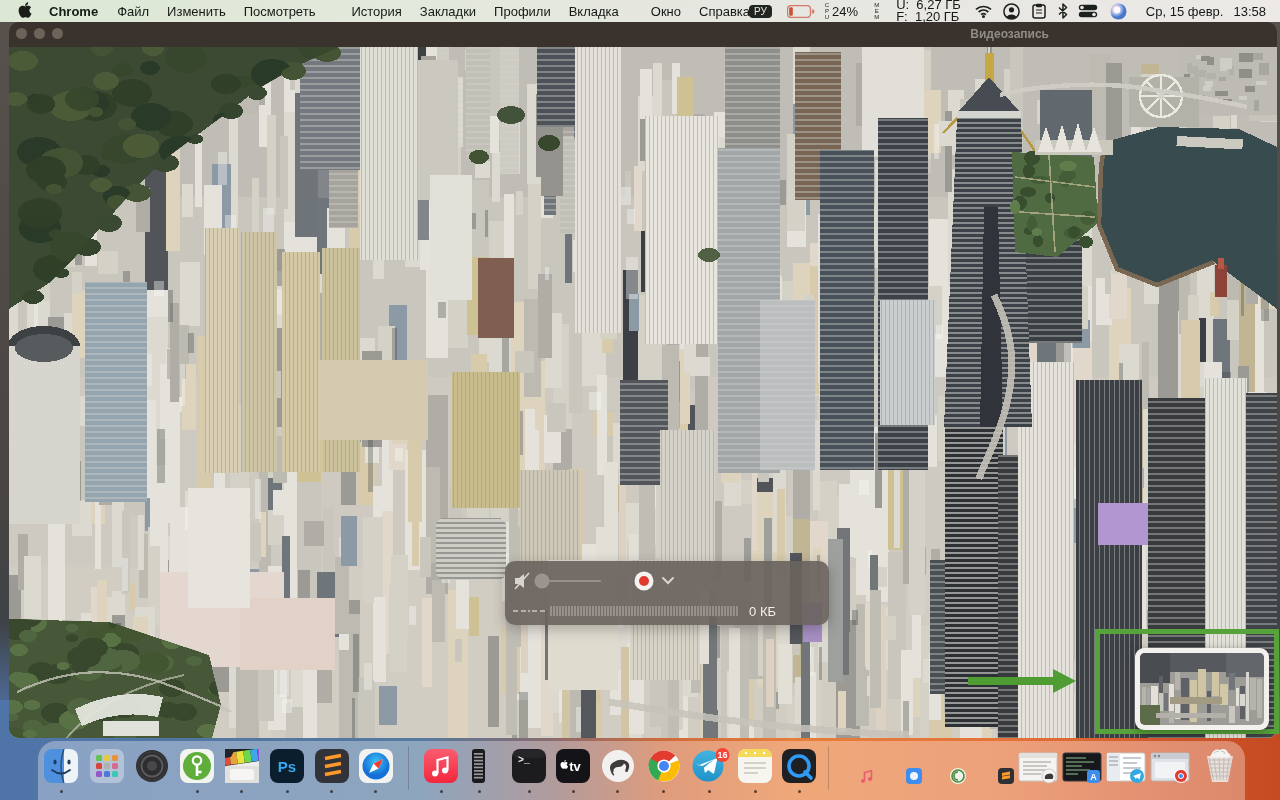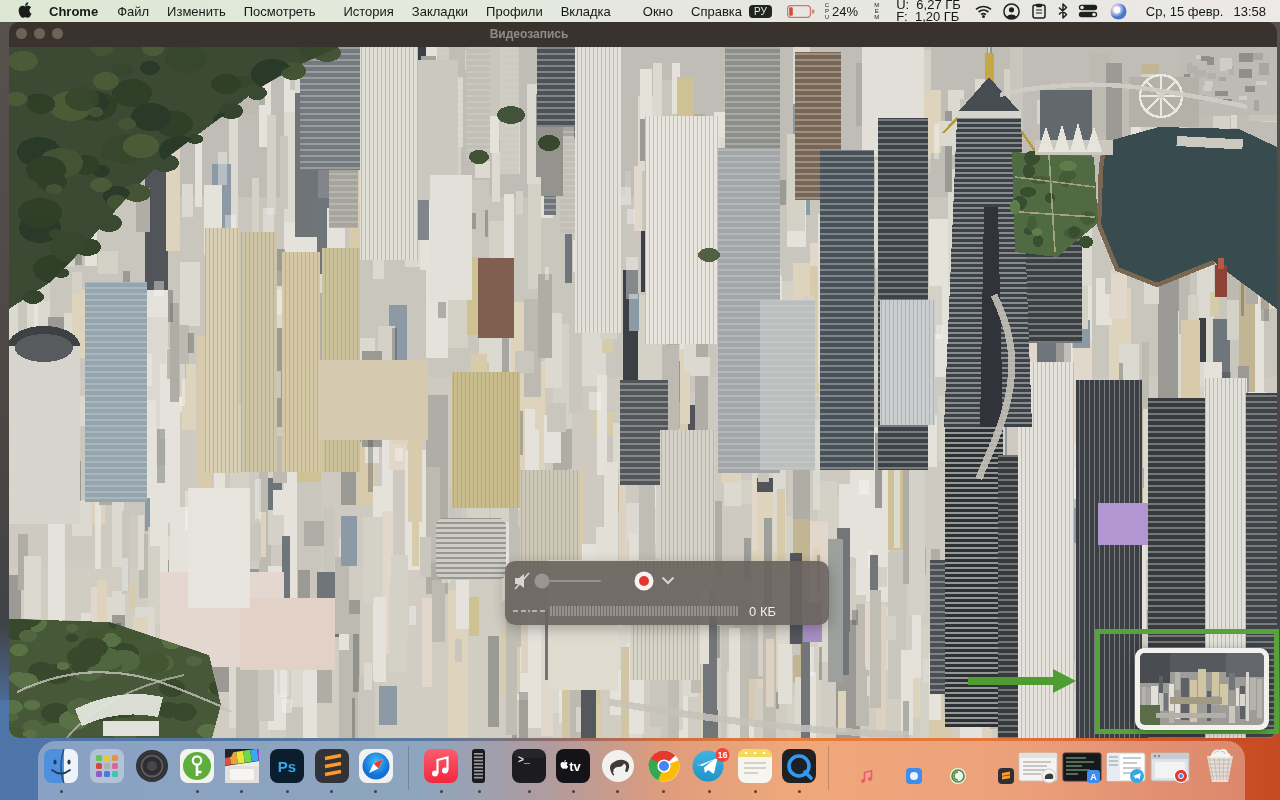--- a/index.html
+++ b/index.html
@@ -12,21 +12,21 @@
   background:linear-gradient(90deg,#4f74a8 0%,#57799e 33%,#8a6b6e 43%,#d06c3c 52%,#e87e3a 62%,#e4743a 78%,#d2562a 92%,#c54a22 100%); }
 
 #menubar { left:0; top:0; width:1280px; height:22px;
   background:linear-gradient(90deg,#dce8d4 0%,#e3e9dc 30%,#e6e7e0 55%,#e9e7e3 80%,#ece9e6 100%);
   color:#151a16; font-size:13px; display:flex; align-items:center; z-index:30; }
 #menubar .mi { margin-right:0; white-space:nowrap; }
 
 #titlebar { left:9px; top:22px; width:1268px; height:25px; background:#3a332d;
   border-radius:10px 10px 0 0; z-index:10; }
 .tl { position:absolute; top:28px; width:11px; height:11px; border-radius:50%; background:#6e6359; z-index:12; }
-#wtitle { position:absolute; top:27px; left:9px; width:1040px; text-align:center;
+#wtitle { position:absolute; top:27px; left:9px; width:1040px; text-align:right;
   color:#8f8b86; font-size:12px; font-weight:bold; z-index:11; }
 #photo { left:9px; top:47px; width:1268px; height:691px; overflow:hidden;
   border-radius:0 0 10px 10px; z-index:5; filter:blur(0.4px); }
 
 #ctrl { left:505px; top:561px; width:324px; height:64px; border-radius:10px;
   background:rgba(106,99,94,0.92); z-index:12; box-shadow:0 4px 14px rgba(0,0,0,0.25); }
 
 #sharebox { left:1095px; top:629px; width:184px; height:105px;
   border:5px solid #57a33b; z-index:12; }
 #pip { left:1135px; top:648px; width:134px; height:82px; background:#f3f1ee;
@@ -46,21 +46,21 @@
 <div id="menubar" class="abs">
     <span style="margin-left:18px;display:flex;align-items:center">
       <svg width="14" height="16" viewBox="0 0 14 16" style="margin:0 0 2px 0">
         <path d="M11.4 8.4c0-2 1.6-2.9 1.7-3-1-1.4-2.4-1.6-2.9-1.6-1.2-.1-2.4.7-3 .7-.6 0-1.6-.7-2.6-.7C3.3 3.9 2 4.6 1.3 5.8c-1.4 2.4-.4 6 1 8 .7 1 1.5 2 2.5 2 1 0 1.4-.6 2.6-.6 1.2 0 1.6.6 2.6.6 1.1 0 1.8-1 2.4-2 .8-1.1 1.1-2.2 1.1-2.3 0 0-2.1-.8-2.1-3.1zM9.4 2.8c.5-.7.9-1.6.8-2.5-.8 0-1.7.5-2.3 1.2-.5.6-.9 1.5-.8 2.4.9.1 1.8-.5 2.3-1.1z" fill="#1a1d1a"></path>
       </svg>
     </span>
     <span class="mi" style="font-weight:bold; margin-left:17px">Chrome</span>
     <span class="mi" style="margin-left:19px">Файл</span>
     <span class="mi" style="margin-left:18px">Изменить</span>
     <span class="mi" style="margin-left:18px">Посмотреть</span>
-    <span class="mi" style="margin-left:28px">История</span>
+    <span class="mi" style="margin-left:36px">История</span>
     <span class="mi" style="margin-left:18px">Закладки</span>
     <span class="mi" style="margin-left:18px">Профили</span>
     <span class="mi" style="margin-left:18px">Вкладка</span>
     <span class="mi" style="margin-left:32px">Окно</span>
     <span class="mi" style="margin-left:18px">Справка</span>
     <span style="position:absolute;right:0;top:0;height:22px;display:flex;align-items:center;">
 <span style="background:#20251f;color:#e8eae6;font-size:10px;font-weight:normal;border-radius:4px;padding:1px 5px;">РУ</span>
 <span style="margin-left:15px;display:inline-flex;align-items:center;">
 <svg width="28" height="13" viewBox="0 0 28 13">
           <rect x="0.5" y="0.5" width="23" height="12" rx="3.5" fill="none" stroke="#d4796a" stroke-width="1.4"></rect>

